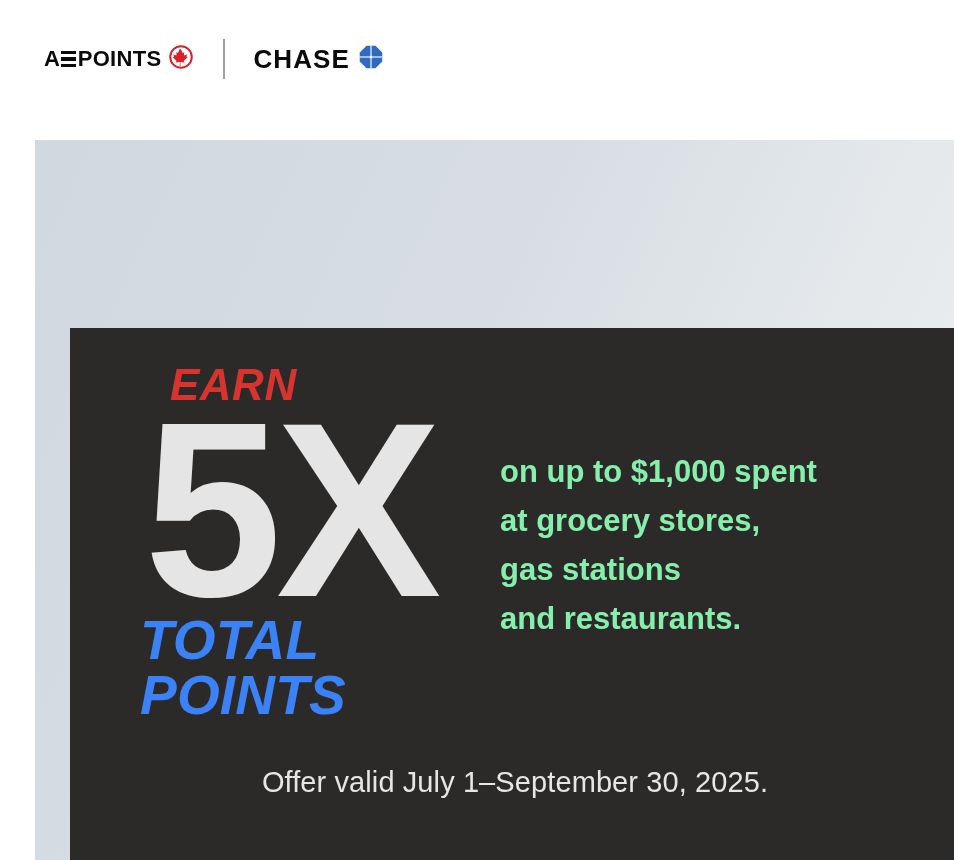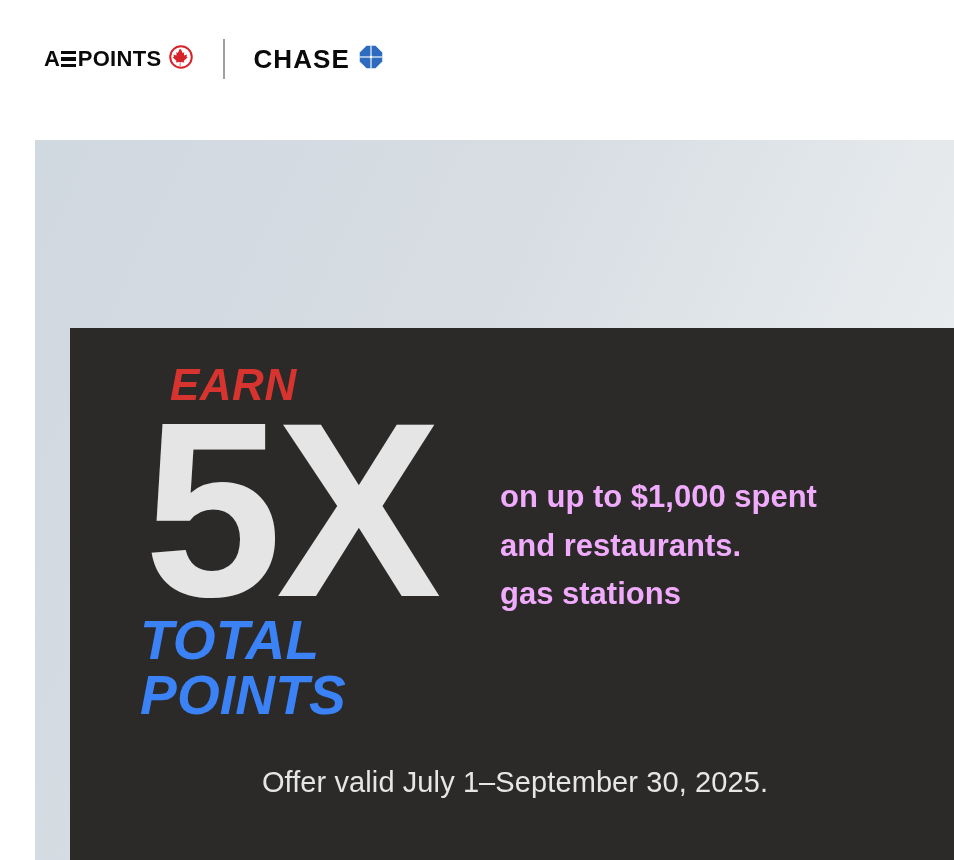--- a/index.html
+++ b/index.html
@@ -161,21 +161,21 @@
     color: #3b82f6;
     letter-spacing: 0.2px;
     line-height: 1;
     margin: 4px 0 0 0;
   }
 
   .offer-description {
     font-family: "Liberation Sans", sans-serif;
     font-weight: bold;
     font-size: 31px;
-    color: #f0abfc;
+    color: #86efac;
     line-height: 1.58;
     margin: 0;
     padding-top: 6px;
   }
   .offer-description .desc-line { display: block; white-space: nowrap; }
 
   .offer-validity {
     position: absolute;
     left: 0;
     top: 438px;
@@ -236,22 +236,23 @@
     <div class="banner-main">
 
       <div class="offer-multiplier">
         <div class="earn-label">EARN</div>
         <div class="multiplier-value">5X</div>
         <div class="points-label">TOTAL POINTS</div>
       </div>
 
       <div class="offer-description">
         <span class="desc-line">on up to $1,000 spent</span>
+        <span class="desc-line">at grocery stores,</span>
+        <span class="desc-line">gas stations</span>
         <span class="desc-line">and restaurants.</span>
-        <span class="desc-line">gas stations</span>
       </div>
 
     </div>
 
     <div class="offer-validity">Offer valid July 1–September 30, 2025.</div>
 
   </div>
 
 </div>
 

